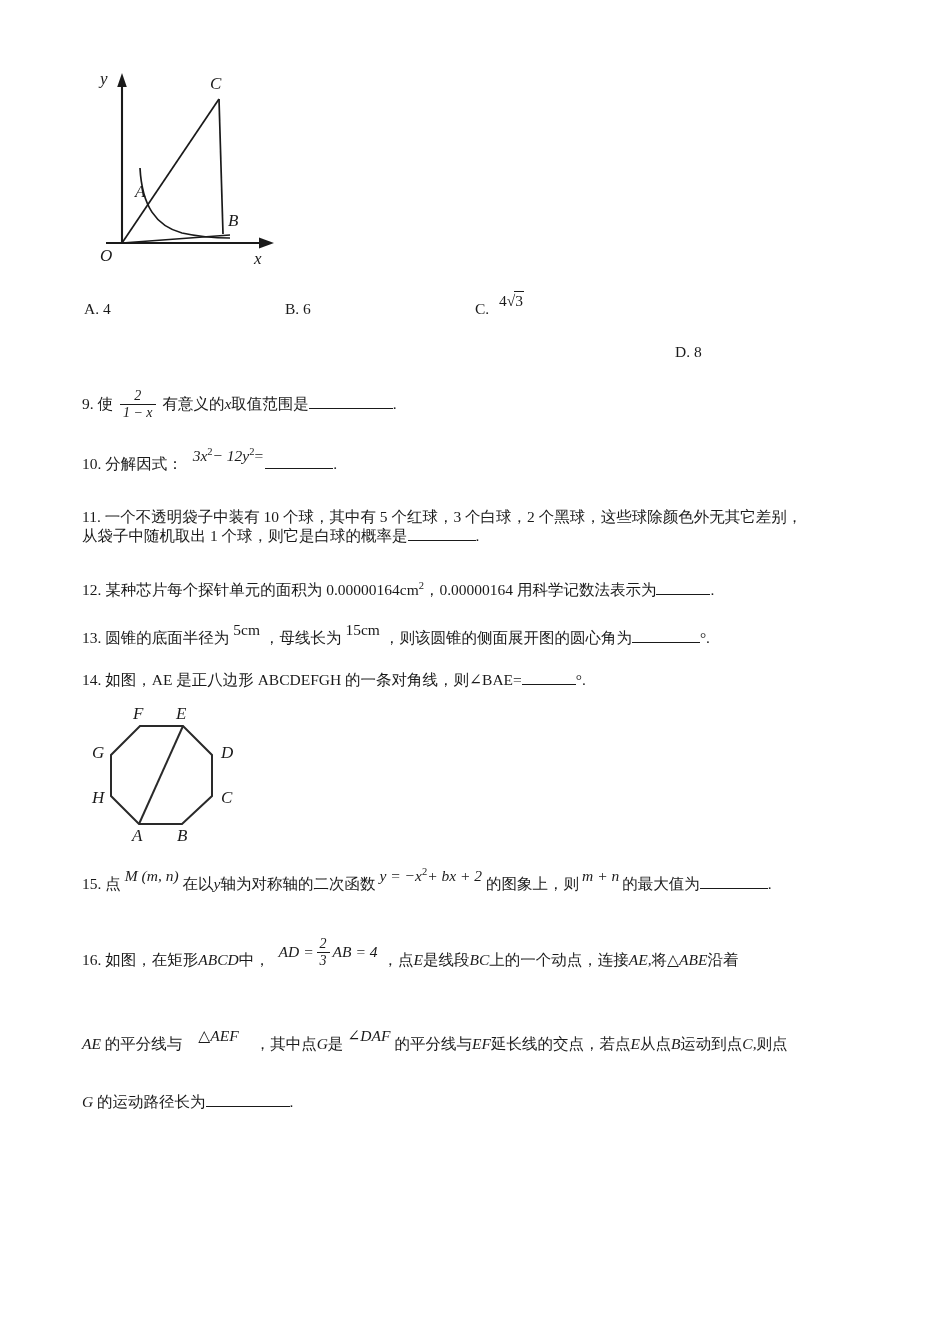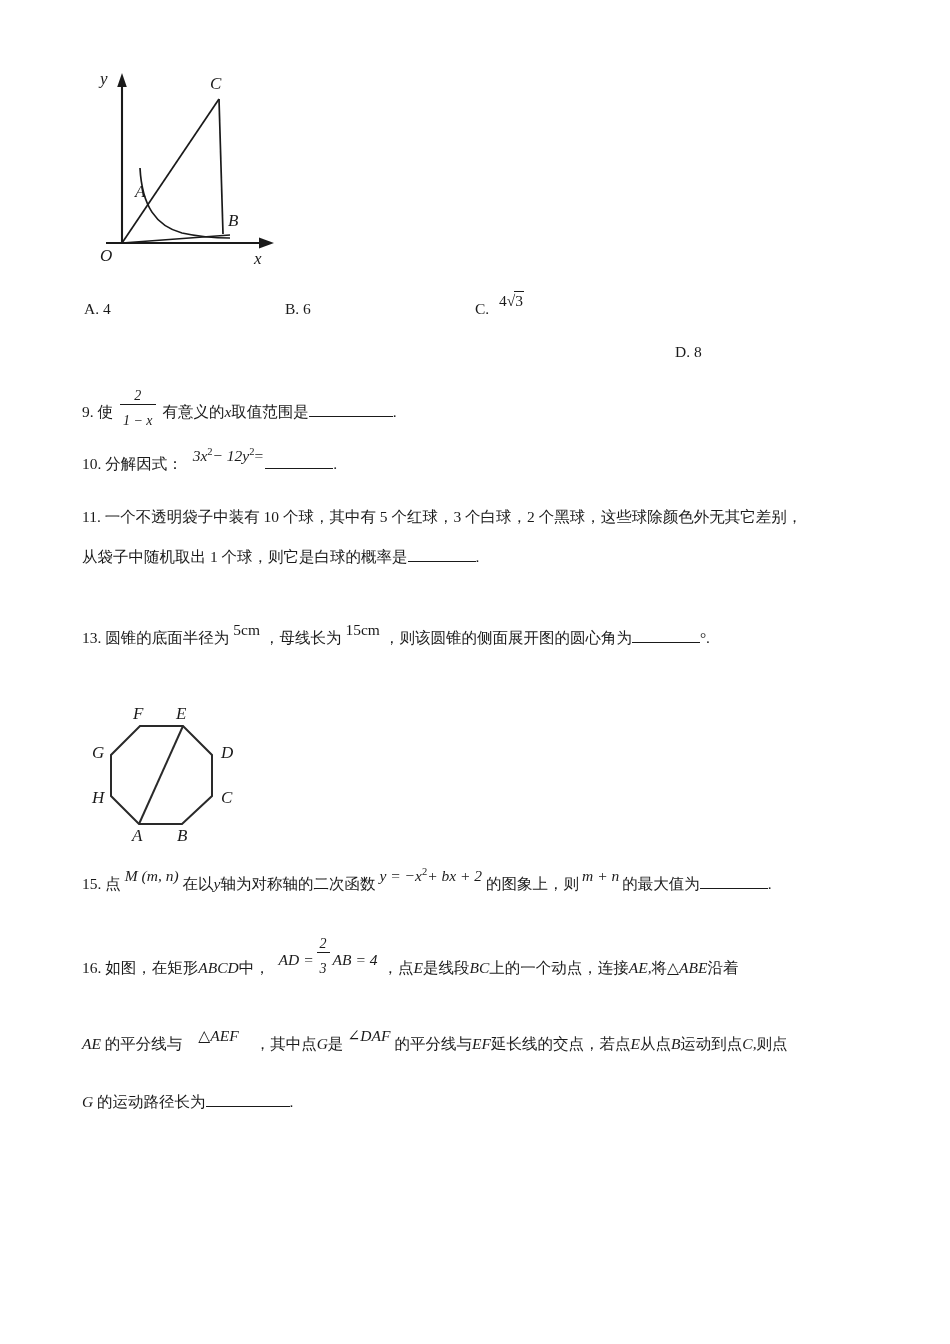--- a/index.html
+++ b/index.html
@@ -67,21 +67,21 @@
     font-style: italic;
   }
   .frac .num {
     display: block;
     padding: 0 3px;
     font-size: 14px;
     line-height: 1.05;
   }
   .frac .den {
     display: block;
-    padding: 8px 3px;
+    padding: 0 3px;
     border-top: 1.2px solid #1a1a1a;
     font-size: 14px;
     line-height: 1.15;
   }
   .supn {
     font-size: 0.68em;
     vertical-align: super;
     font-style: normal;
   }
   .raise {
@@ -181,30 +181,38 @@
   <div class="blk" style="left:82px; top:452px;">
     <span class="qnum">10.</span>
     <span>分解因式：</span>
     <span class="raise" style="margin-left:6px;"><span class="ital">3x</span><span class="supn">2</span><span class="ital">− 12y</span><span class="supn">2</span><span style="font-style:normal;">=</span></span><span class="fill fill-m" style="margin-left:2px;"></span><span>.</span>
   </div>
 
   <div class="blk" style="left:82px; top:505px;">
     <span class="qnum">11.</span>
     <span>一个不透明袋子中装有 10 个球，其中有 5 个红球，3 个白球，2 个黑球，这些球除颜色外无其它差别，</span>
   </div>
-  <div class="blk" style="left:82px; top:545px;">
+  <div class="blk" style="left:82px; top:524px;">
     <span>从袋子中随机取出 1 个球，则它是白球的概率是</span><span class="fill fill-m"></span><span>.</span>
   </div>
 
+  <div class="blk" style="left:82px; top:578px;">
+    <span class="qnum">12.</span>
+    <span>某种芯片每个探针单元的面积为 0.00000164cm</span><span class="supn">2</span><span>，0.00000164 用科学记数法表示为</span><span class="fill fill-s"></span><span>.</span>
+  </div>
 
   <div class="blk" style="left:82px; top:622px;">
     <span class="qnum">13.</span>
     <span>圆锥的底面半径为</span><span class="raise-n" style="margin:4px 4px;">5cm</span><span>，母线长为</span><span class="raise-n" style="margin:0 4px;">15cm</span><span>，则该圆锥的侧面展开图的圆心角为</span><span class="fill fill-m"></span><span>°.</span>
   </div>
 
+  <div class="blk" style="left:82px; top:668px;">
+    <span class="qnum">14.</span>
+    <span>如图，AE 是正八边形 ABCDEFGH 的一条对角线，则∠BAE=</span><span class="fill fill-s"></span><span>°.</span>
+  </div>
 
   <div class="figure" style="left:88px; top:700px;">
     <svg width="165" height="145" viewBox="0 0 165 145">
 
       <polygon points="51,124 94,124 124,96 124,55 95,26 52,26 23,55 23,96" fill="none" stroke="#2a2a2a" stroke-width="2"></polygon>
 
       <line x1="51" y1="124" x2="95" y2="26" stroke="#2a2a2a" stroke-width="2"></line>
 
       <text class="lbl" x="44" y="141">A</text>
       <text class="lbl" x="89" y="141">B</text>

